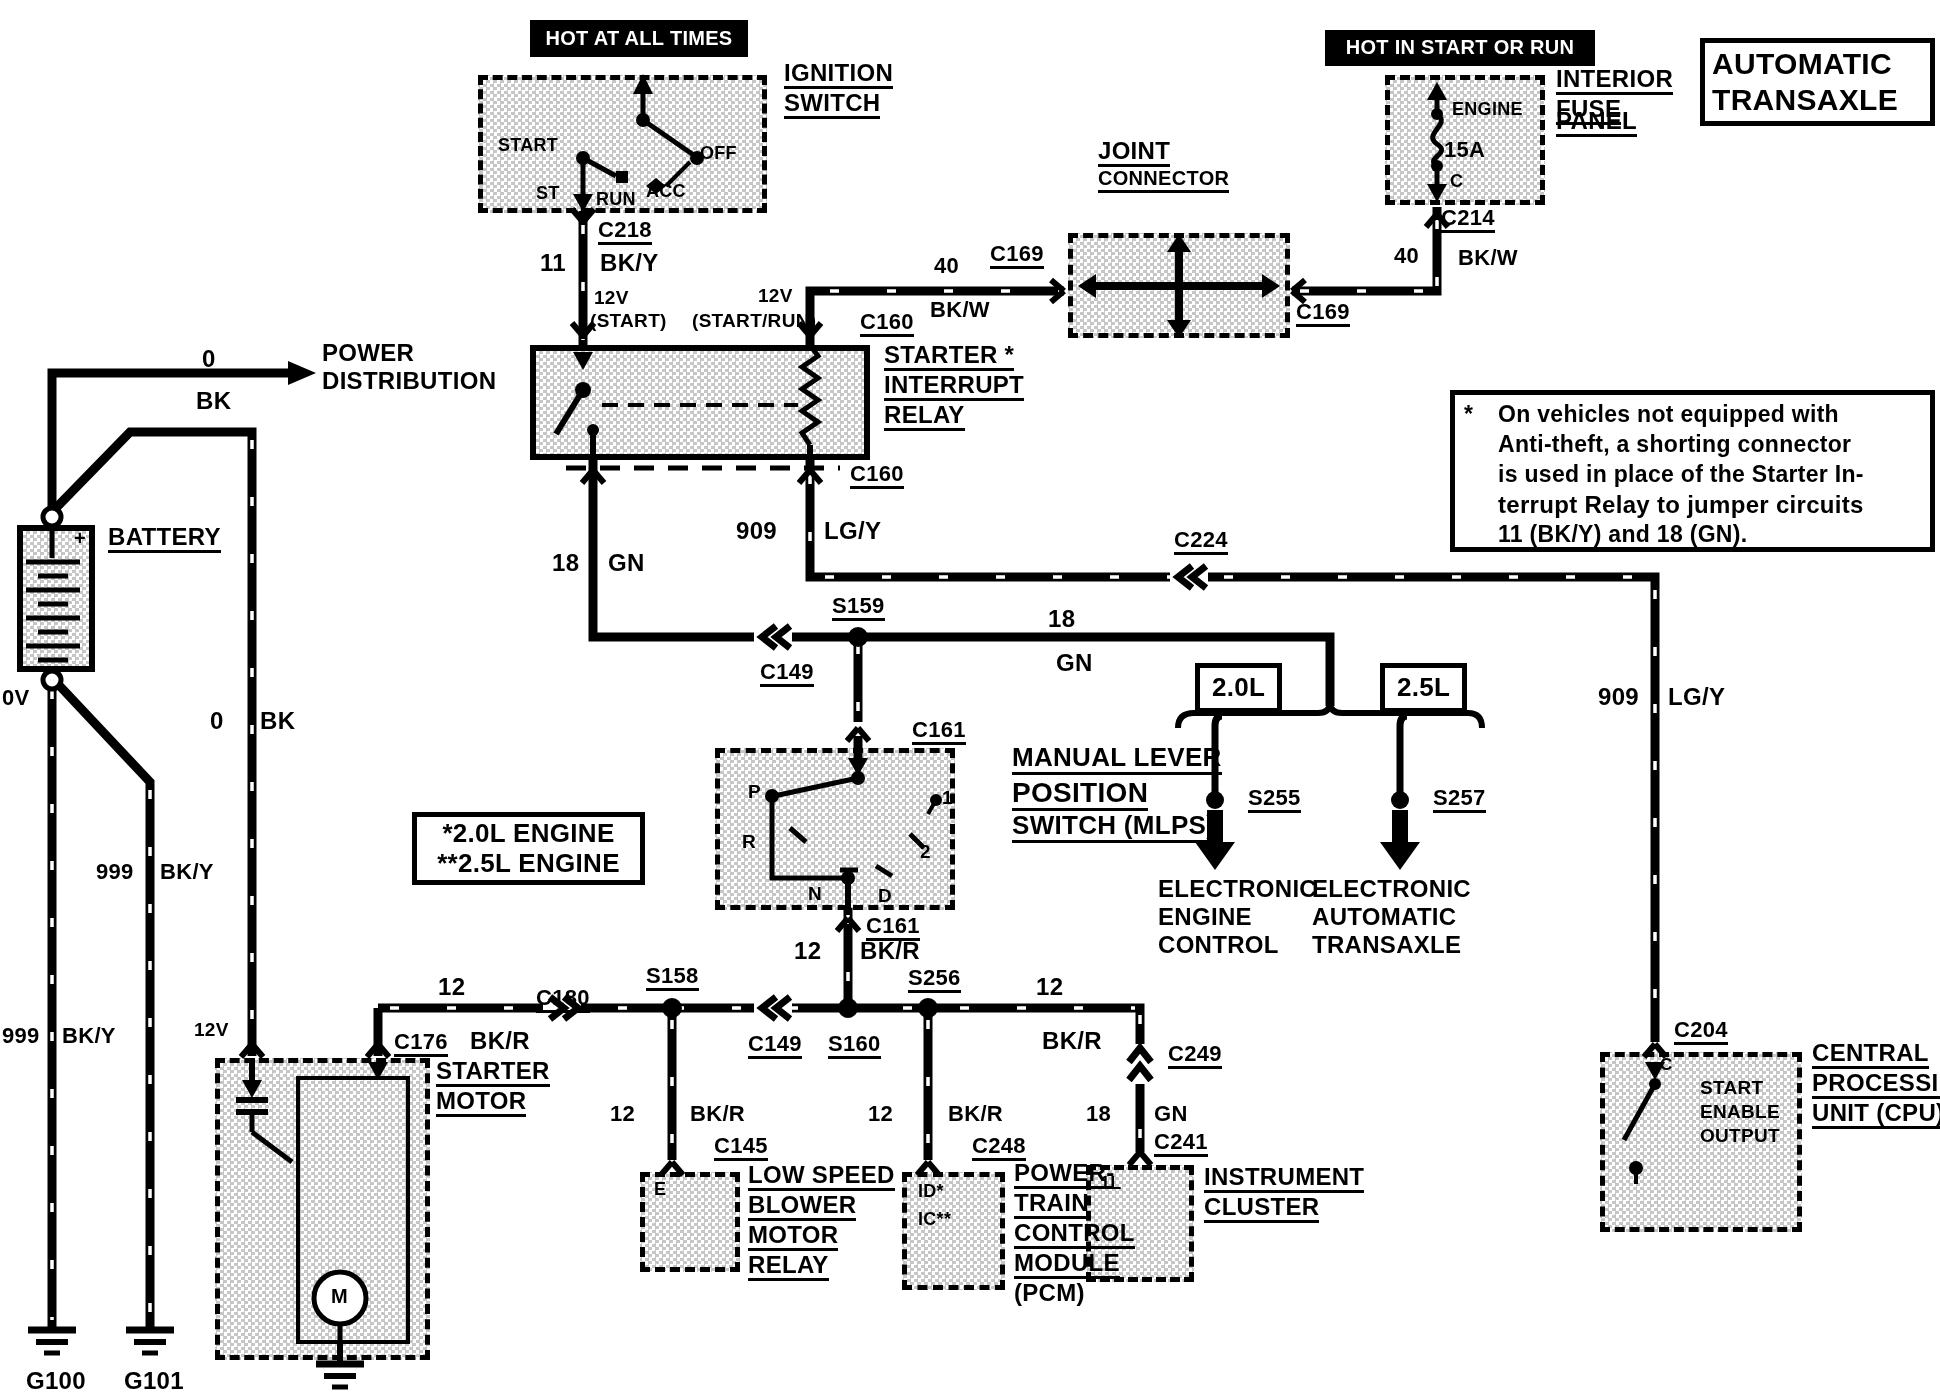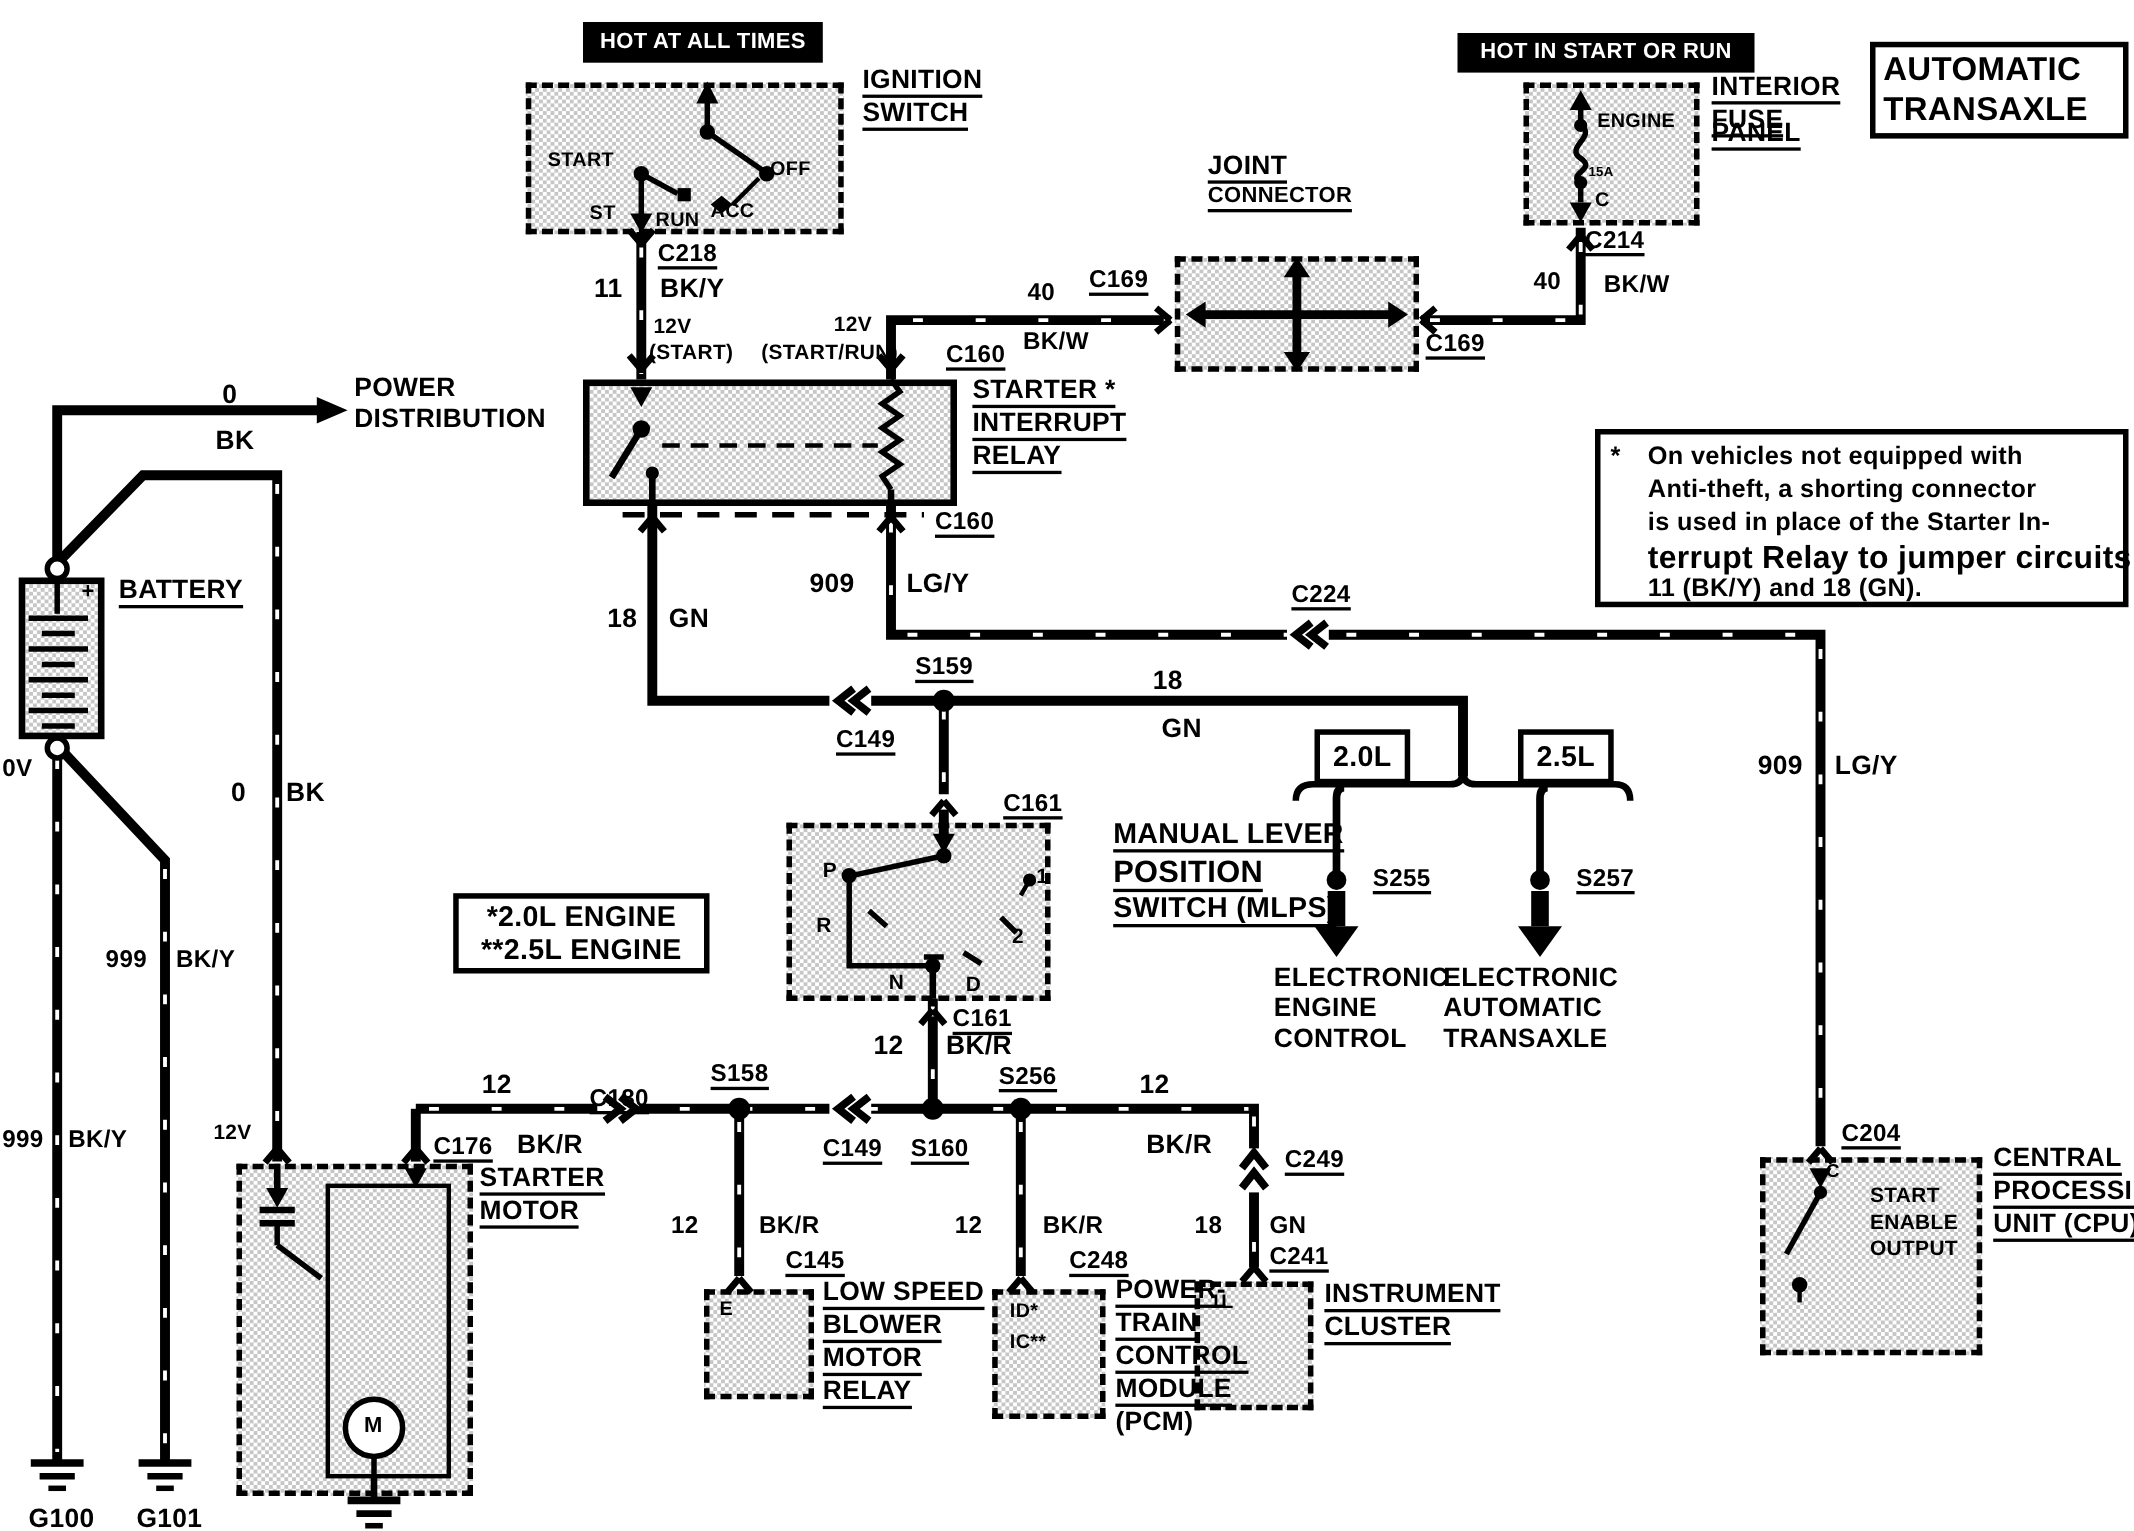--- a/index.html
+++ b/index.html
@@ -291,21 +291,21 @@
     <span class="lbl u" style="left: 1098px; top: 138px; font-size: 24px;">JOINT</span>
     <span class="lbl u" style="left: 1098px; top: 168px; font-size: 20px;">CONNECTOR</span>
     <span class="lbl u" style="left: 1296px; top: 300px; font-size: 22px;">C169</span>
     <span class="lbl" style="left: 1394px; top: 244px; font-size: 22px;">40</span>
     <span class="lbl" style="left: 1458px; top: 246px; font-size: 22px;">BK/W</span>
     <span class="lbl u" style="left: 1441px; top: 206px; font-size: 22px;">C214</span>
     <span class="lbl u" style="left: 1556px; top: 66px; font-size: 24px;">INTERIOR</span>
     <span class="lbl u" style="left: 1556px; top: 96px; font-size: 24px;">FUSE</span>
     <span class="lbl u" style="left: 1556px; top: 108px; font-size: 24px;">PANEL</span>
     <span class="lbl" style="left: 1452px; top: 100px; font-size: 18px;">ENGINE</span>
-    <span class="lbl" style="left: 1444px; top: 150px; font-size: 12px; text-align: center;">15A</span>
+    <span class="lbl" style="left: 1444px; top: 138px; font-size: 22px; text-align: center;">15A</span>
     <span class="lbl" style="left: 1450px; top: 172px; font-size: 18px;">C</span>
     <span class="lbl u" style="left: 884px; top: 342px; font-size: 24px;">STARTER *</span>
     <span class="lbl u" style="left: 884px; top: 372px; font-size: 24px;">INTERRUPT</span>
     <span class="lbl u" style="left: 884px; top: 402px; font-size: 24px;">RELAY</span>
     <span class="lbl u" style="left: 850px; top: 462px; font-size: 22px;">C160</span>
     <span class="lbl" style="left: 322px; top: 340px; font-size: 24px;">POWER</span>
     <span class="lbl" style="left: 322px; top: 368px; font-size: 24px;">DISTRIBUTION</span>
     <span class="lbl" style="left: 202px; top: 346px; font-size: 24px;">0</span>
     <span class="lbl" style="left: 196px; top: 388px; font-size: 24px;">BK</span>
     <span class="lbl u" style="left: 108px; top: 524px; font-size: 24px;">BATTERY</span>
@@ -399,15 +399,15 @@
     <span class="lbl" style="left: 1700px; top: 1078px; font-size: 19px;">START</span>
     <span class="lbl" style="left: 1700px; top: 1102px; font-size: 19px;">ENABLE</span>
     <span class="lbl" style="left: 1700px; top: 1126px; font-size: 19px;">OUTPUT</span>
     <span class="lbl u" style="left: 1812px; top: 1040px; font-size: 24px;">CENTRAL</span>
     <span class="lbl u" style="left: 1812px; top: 1070px; font-size: 24px;">PROCESSING</span>
     <span class="lbl u" style="left: 1812px; top: 1100px; font-size: 24px;">UNIT (CPU)</span>
     <span class="lbl" style="left: 1464px; top: 402px; font-size: 23px;">*</span>
     <span class="lbl" style="left: 1498px; top: 402px; font-size: 23px;">On vehicles not equipped with</span>
     <span class="lbl" style="left: 1498px; top: 432px; font-size: 23px;">Anti-theft, a shorting connector</span>
     <span class="lbl" style="left: 1498px; top: 462px; font-size: 23px;">is used in place of the Starter In-</span>
-    <span class="lbl" style="left: 1498px; top: 492px; font-size: 29px;">terrupt Relay to jumper circuits</span>
+    <span class="lbl" style="left: 1498px; top: 492px; font-size: 24px;">terrupt Relay to jumper circuits</span>
     <span class="lbl" style="left: 1498px; top: 522px; font-size: 23px;">11 (BK/Y) and 18 (GN).</span>
   </div>
 
 </body></html>

